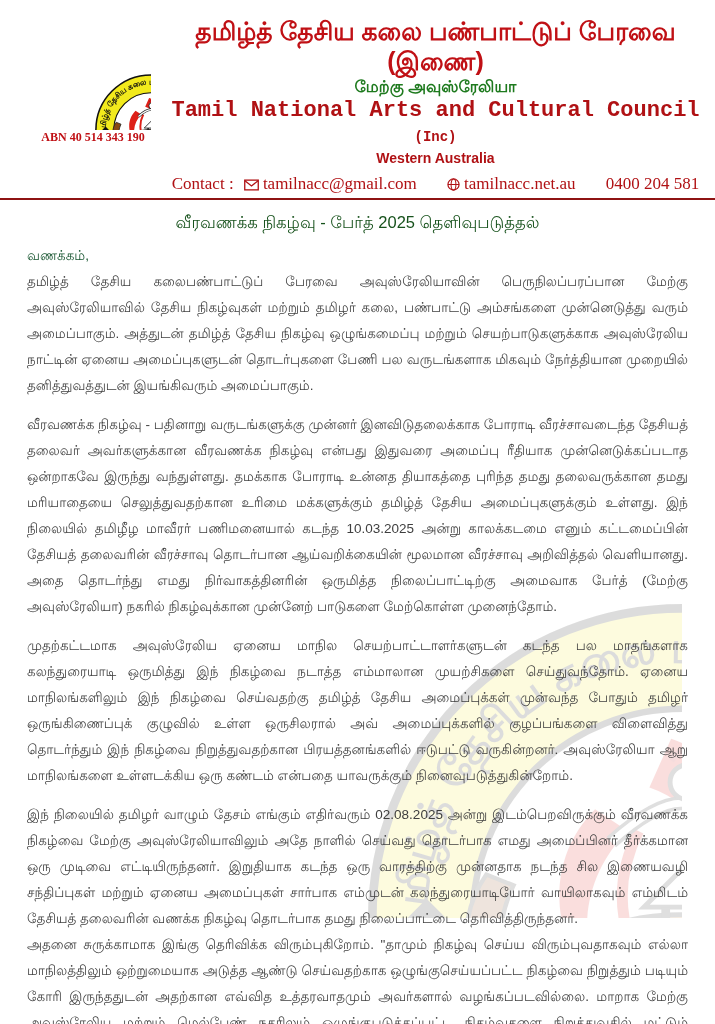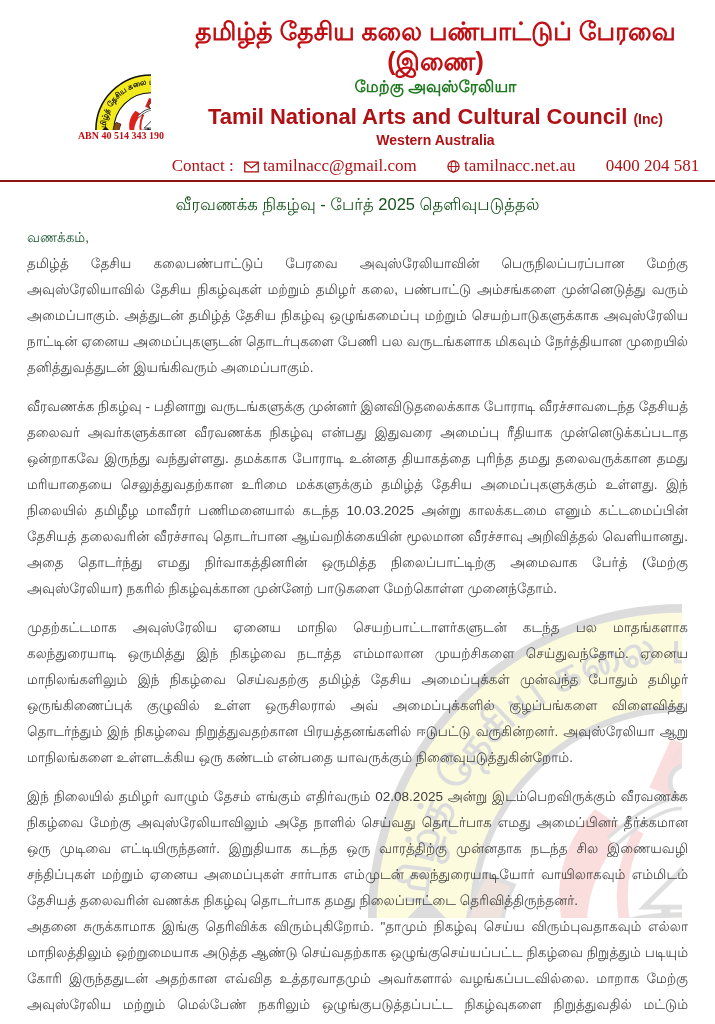--- a/index.html
+++ b/index.html
@@ -13,27 +13,27 @@
   
   .letterhead{
     display:flex;
     padding:12px 8px 0 22px;
     position:relative;z-index:2;
   }
   .logo-col{width:142px;flex:0 0 142px;text-align:center;}
   .logo-svg{width:116px;height:116px;display:block;margin:2px auto 0 auto;}
   .abn{
     font-family:"Liberation Serif", serif;
-    font-weight:bold;font-size:10px;color:#c01015;
-    white-space:nowrap;margin-top:0;text-align:right;
+    font-weight:bold;font-size:12px;color:#c01015;
+    white-space:nowrap;margin-top:0;text-align:center;
   }
   .head-col{flex:1;text-align:center;padding-top:4px;color:#b01114;}
   .org-tamil{font-weight:bold;font-size:25px;line-height:30px;color:#c01015;}
   .org-sub{font-weight:bold;font-size:16px;line-height:20px;color:#1e7a1e;margin-top:1px;}
-  .org-en{font-family:Liberation Sans, sans-serif;font-weight:bold;font-size:22px;line-height:25px;color:#b01114;margin-top:7px;}
+  .org-en{font-family:Liberation Mono, monospace;font-weight:bold;font-size:22px;line-height:25px;color:#b01114;margin-top:1px;}
   .org-en .inc{font-size:14px;}
   .org-region{font-family:Liberation Sans, sans-serif;font-weight:bold;font-size:14px;line-height:17px;color:#b01114;}
   .contact-line{
     font-family:"Liberation Serif", serif;
     font-size:17px;color:#b01114;margin-top:7px;white-space:nowrap;
   }
   .contact-line .seg{margin-right:26px;}
   .contact-line .seg:last-child{margin-right:0;}
   .mini-icon{display:inline-block;vertical-align:-2px;margin-right:4px;}
   .header-rule{

